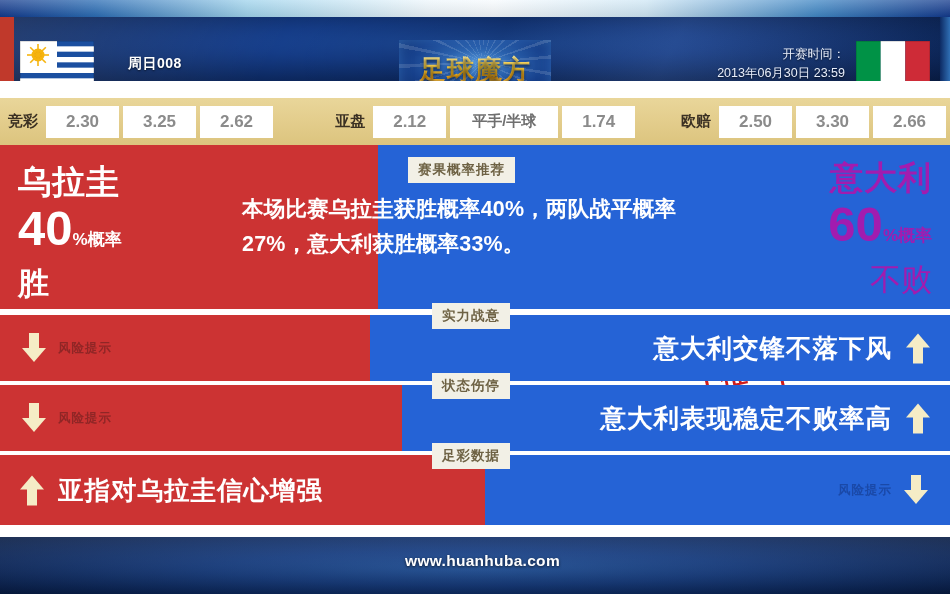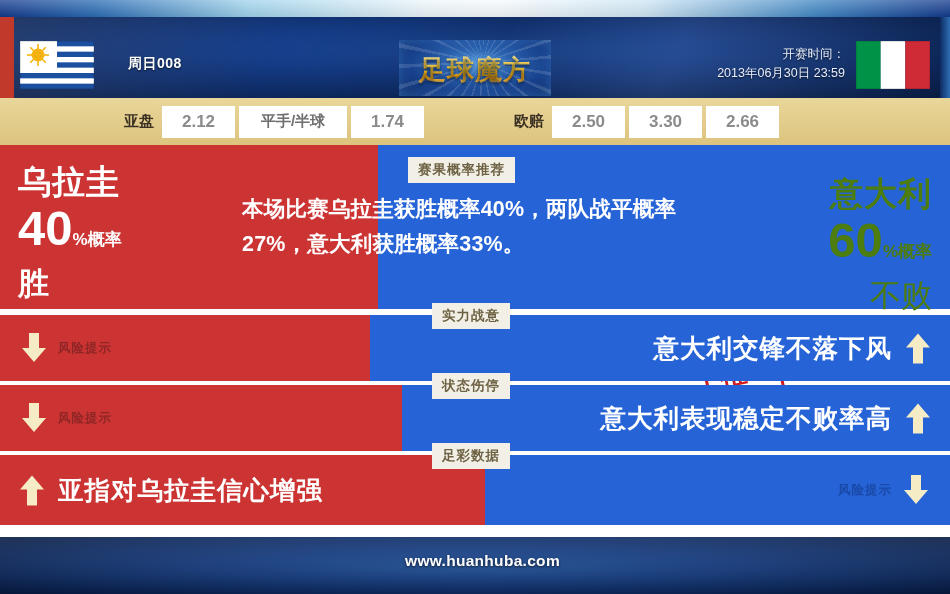--- a/index.html
+++ b/index.html
@@ -6,21 +6,21 @@
   body{font-family:"Liberation Sans","DejaVu Sans",sans-serif;}
   #stage{position:relative;width:950px;height:594px;overflow:hidden;background:#fff;}
 
   
   .topglow{position:absolute;left:0;top:0;width:950px;height:17px;
     background:linear-gradient(90deg,#12398c 0%,#2a6cb4 10%,#9fd3ec 26%,#eef7fc 45%,#f7fbfe 52%,#cfe7f5 68%,#3f86c4 86%,#12398c 100%);}
   .topglow:after{content:"";position:absolute;left:0;top:0;width:100%;height:100%;
     background:linear-gradient(180deg,rgba(255,255,255,.25),rgba(0,0,0,.08));}
 
   
-  .header{position:absolute;left:0;top:17px;width:950px;height:81px;
+  .header{position:absolute;left:0;top:17px;width:950px;height:64px;
     background:radial-gradient(ellipse at 50% 40%,#1d4c9e 0%,#153c87 35%,#0d2a63 70%,#081c46 100%);
     overflow:hidden;}
   .header .sheen{position:absolute;left:0;top:0;width:100%;height:100%;
     background:linear-gradient(118deg,rgba(255,255,255,.10) 0%,rgba(255,255,255,0) 30%,rgba(0,0,0,.18) 52%,rgba(255,255,255,.07) 70%,rgba(0,0,0,.12) 100%);}
   .header .edgeL{position:absolute;left:0;top:0;width:14px;height:100%;background:#c0392b;}
   .header .edgeR{position:absolute;right:0;top:0;width:10px;height:100%;
     background:linear-gradient(90deg,#0d2a63,#2f6fb5);}
 
   .flagbox{position:absolute;top:24px;width:74px;height:48px;}
   .flag-left{left:20px;}
@@ -62,21 +62,21 @@
   .row1{position:absolute;left:0;top:0;width:950px;height:164px;}
   .row1 .redhalf{position:absolute;left:0;top:0;width:378px;height:100%;background:#cc3333;}
   .row1 .bluehalf{position:absolute;left:378px;top:0;width:572px;height:100%;background:#2563d6;}
 
   .teamL{position:absolute;left:18px;top:16px;color:#fff;}
   .teamL .nm{font-size:33px;font-weight:bold;line-height:42px;letter-spacing:1px;}
   .teamL .pct{font-size:49px;font-weight:bold;line-height:50px;}
   .teamL .pct small{font-size:17px;font-weight:bold;vertical-align:baseline;}
   .teamL .res{font-size:31px;font-weight:bold;line-height:38px;}
 
-  .teamR{position:absolute;right:18px;top:28px;color:#4d7c0f;text-align:right;}
+  .teamR{position:absolute;right:18px;top:12px;color:#a21caf;text-align:right;}
   .teamR .nm{font-size:33px;font-weight:bold;line-height:42px;letter-spacing:1px;}
   .teamR .pct{font-size:49px;font-weight:bold;line-height:50px;}
   .teamR .pct small{font-size:17px;font-weight:bold;}
   .teamR .res{font-size:31px;font-weight:normal;line-height:38px;}
 
   .stamp{position:absolute;left:708px;top:205px;transform:rotate(-12deg);
     border:3px solid #d01c1c;color:#d01c1c;font-size:27px;font-weight:bold;
     padding:2px 12px;background:#fff;letter-spacing:3px;
     box-shadow:0 0 0 2px #fff inset;}
 
@@ -170,20 +170,26 @@
       <svg width="74" height="48" viewBox="0 0 74 48">
         <rect x="0" width="24.66" height="48" fill="#009246"></rect>
         <rect x="24.66" width="24.66" height="48" fill="#ffffff"></rect>
         <rect x="49.33" width="24.67" height="48" fill="#ce2b37"></rect>
         <rect x="0" y="0" width="74" height="48" fill="none" stroke="rgba(0,0,0,.25)"></rect>
       </svg>
     </div>
   </div>
 
   <div class="oddsbar">
+    <div class="odds-group">
+      <span class="odds-label">竞彩</span>
+      <span class="odds-cell">2.30</span>
+      <span class="odds-cell">3.25</span>
+      <span class="odds-cell">2.62</span>
+    </div>
     <div class="sp-a"></div>
     <div class="odds-group">
       <span class="odds-label">亚盘</span>
       <span class="odds-cell">2.12</span>
       <span class="odds-cell wide">平手/半球</span>
       <span class="odds-cell">1.74</span>
     </div>
     <div class="sp-b"></div>
     <div class="odds-group">
       <span class="odds-label">欧赔</span>

